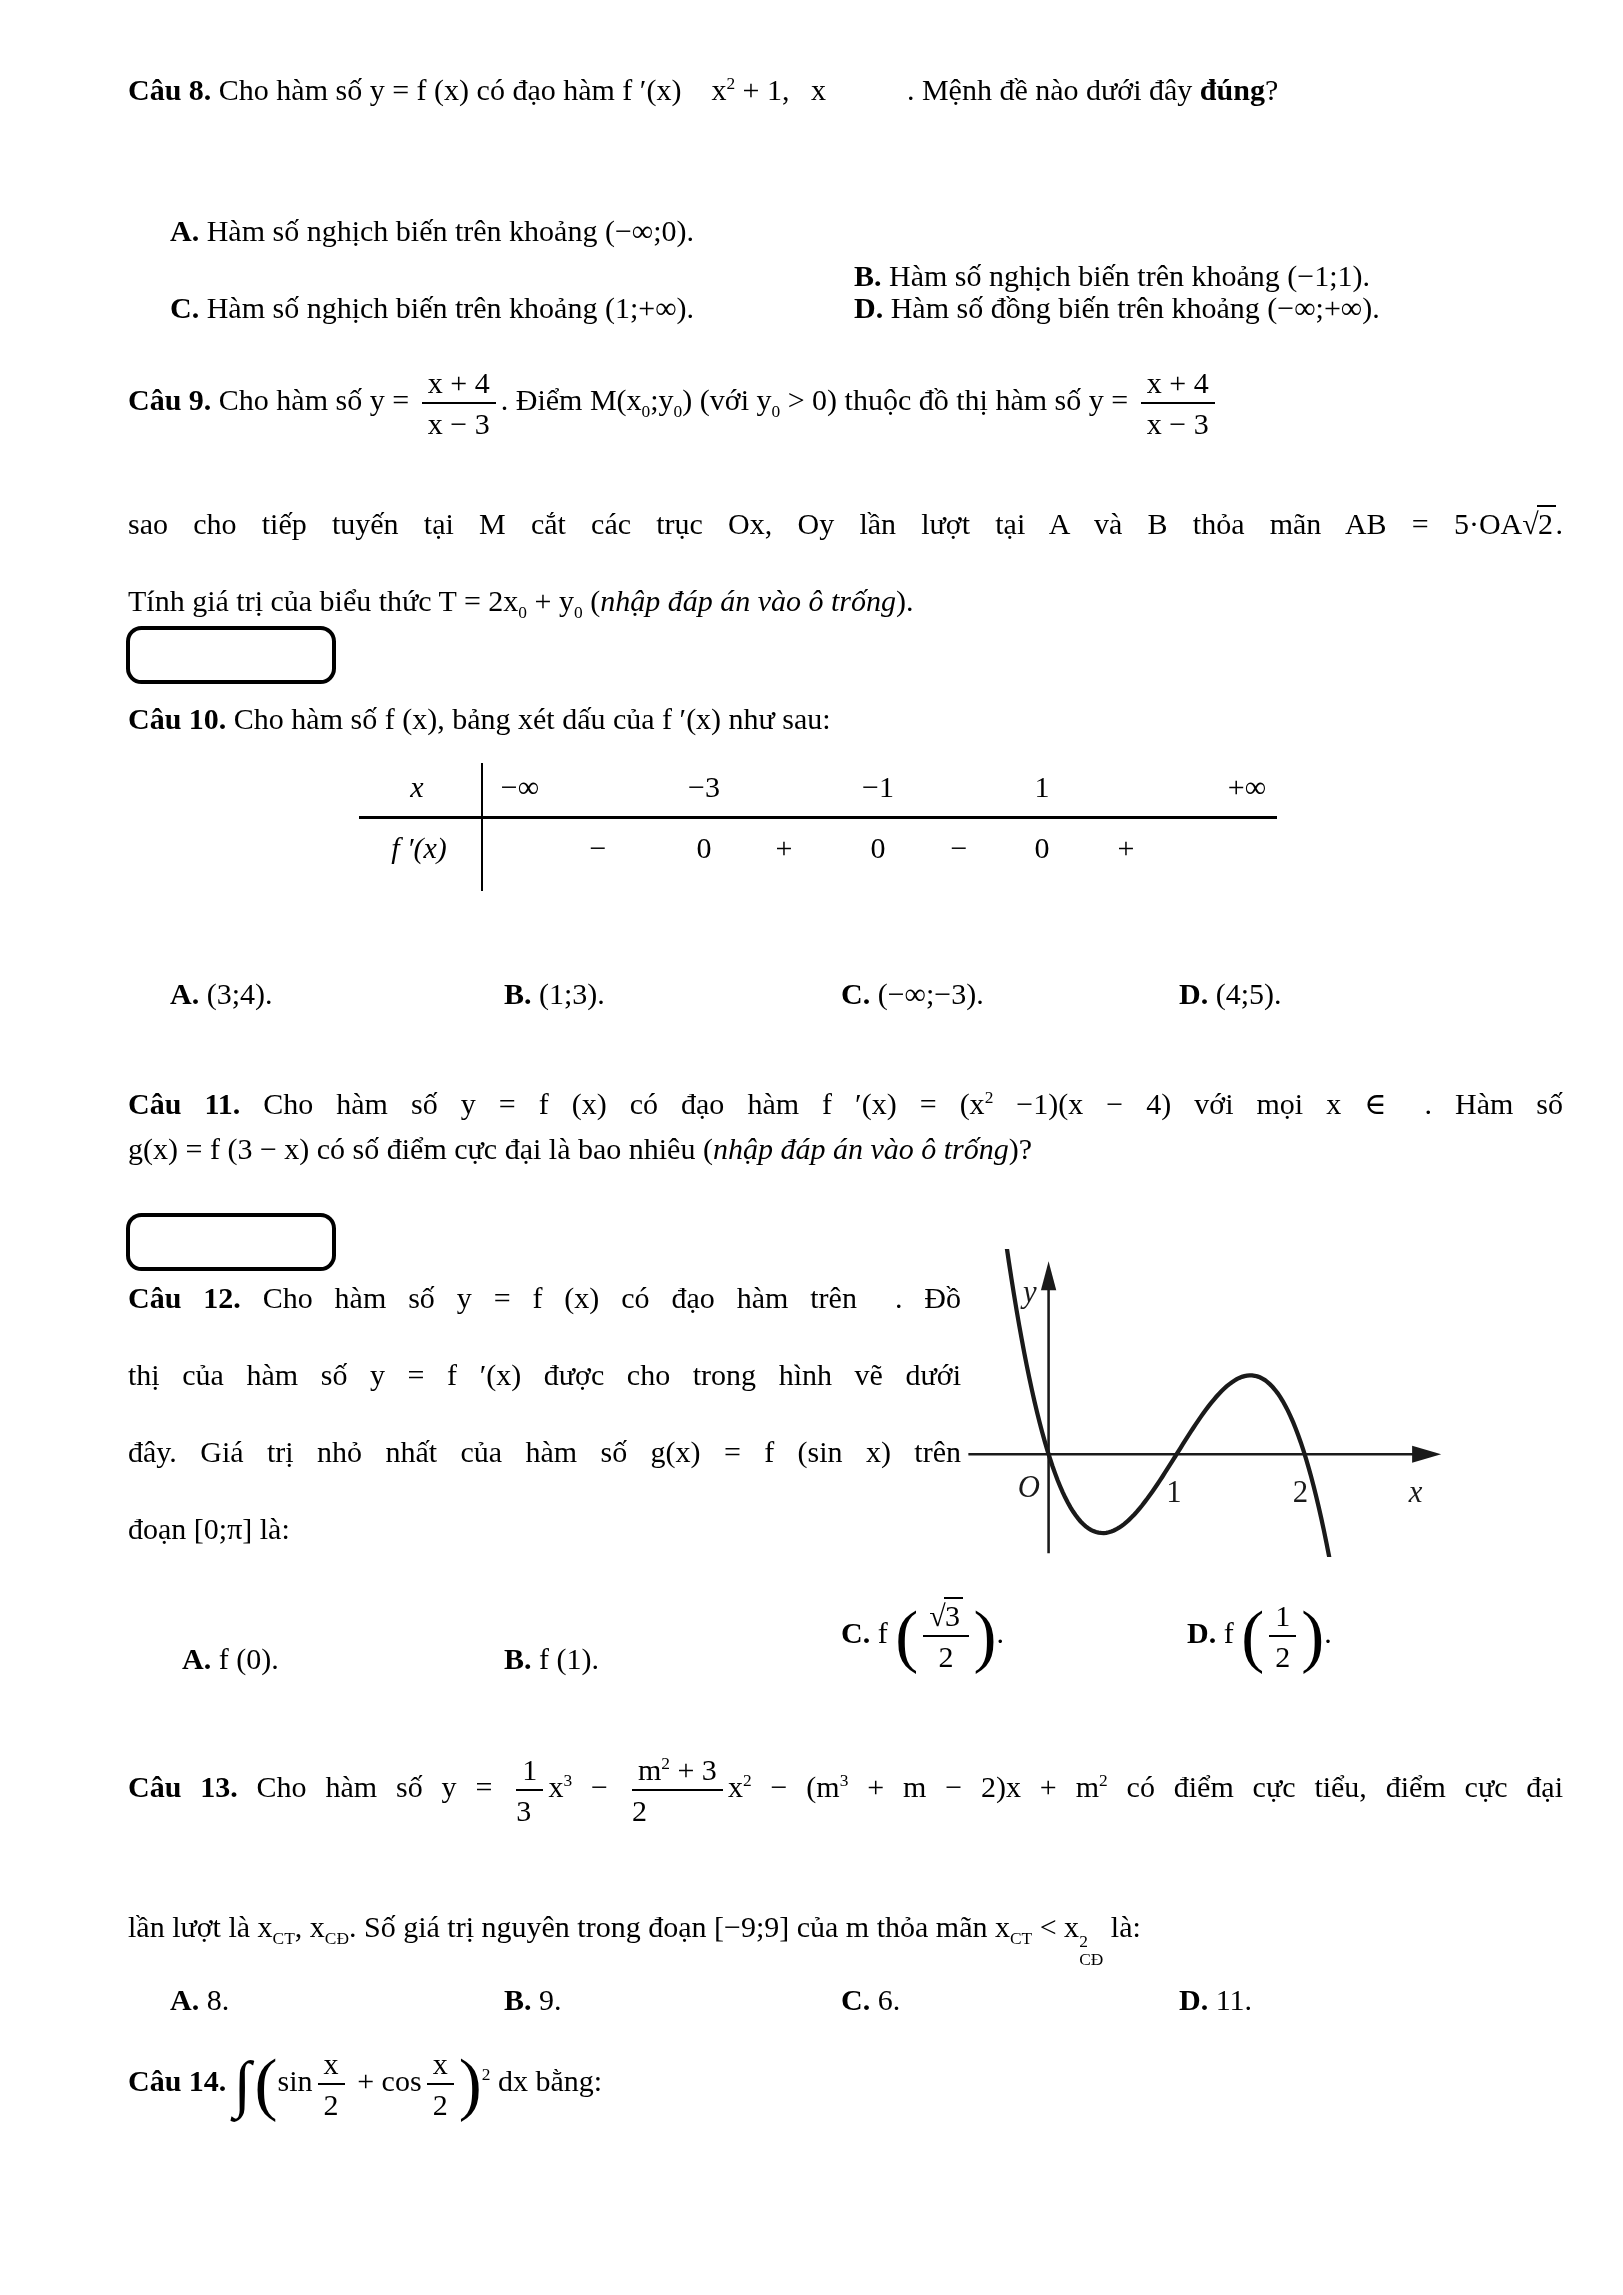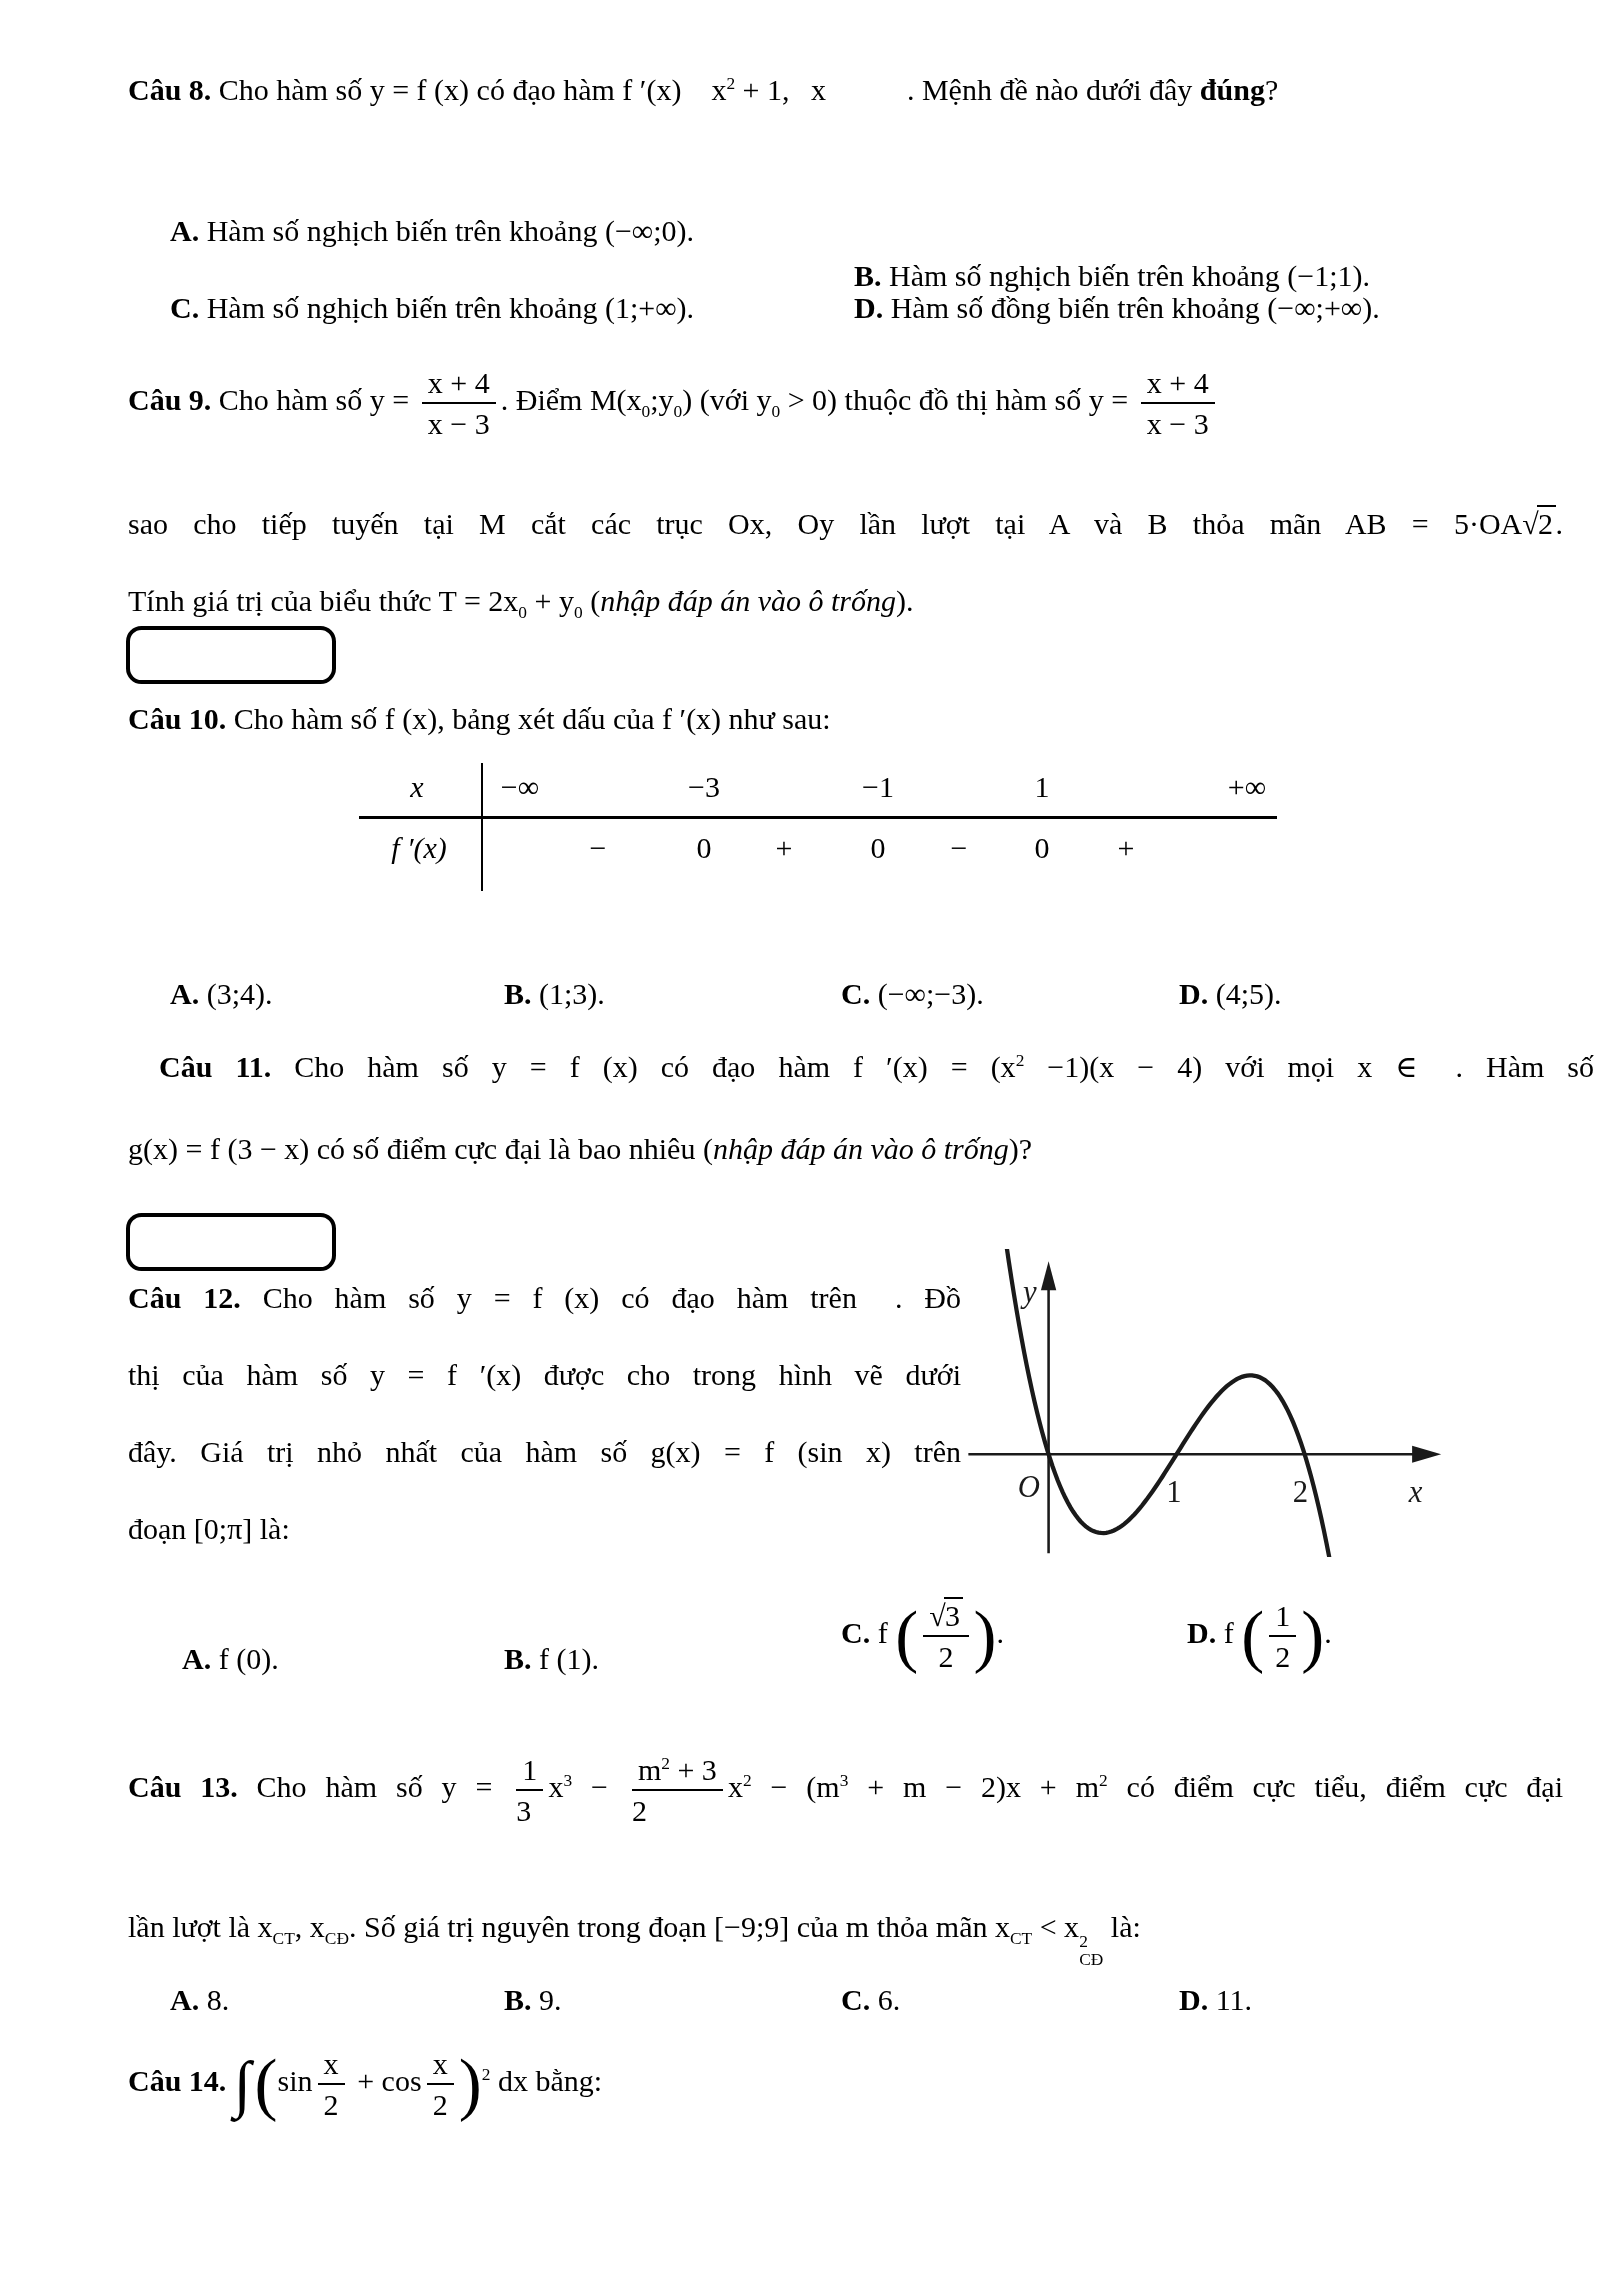--- a/index.html
+++ b/index.html
@@ -73,21 +73,21 @@
     <span style="left:600px;top:68px;">−</span>
     <span style="left:683px;top:68px;">0</span>
     <span style="left:767px;top:68px;">+</span>
   </div>
 
   <div class="row" style="left:170px;top:974px;"><b>A.</b> (3;4).</div>
   <div class="row" style="left:504px;top:974px;"><b>B.</b> (1;3).</div>
   <div class="row" style="left:841px;top:974px;"><b>C.</b> (−∞;−3).</div>
   <div class="row" style="left:1179px;top:974px;"><b>D.</b> (4;5).</div>
 
-  <div class="row just" style="left:128px;top:1047px;width:1435px;margin-left:31px;"><b>Câu 11.</b> Cho hàm số y = f (x) có đạo hàm f ′(x) = (x<sup>2</sup> −1)(x − 4) với mọi x ∈<span class="gap" style="width: 38px;"></span>. Hàm số</div>
+  <div class="row just" style="left:128px;top:1084px;width:1435px;"><b>Câu 11.</b> Cho hàm số y = f (x) có đạo hàm f ′(x) = (x<sup>2</sup> −1)(x − 4) với mọi x ∈<span class="gap" style="width: 38px;"></span>. Hàm số</div>
   <div class="row" style="left:128px;top:1129px;">g(x) = f (3 − x) có số điểm cực đại là bao nhiêu (<i>nhập đáp án vào ô trống</i>)?</div>
   <div class="ansbox" style="left:126px;top:1213px;"></div>
 
   <div class="row just" style="left:128px;top:1278px;width:833px;"><b>Câu 12.</b> Cho hàm số y = f (x) có đạo hàm trên<span class="gap" style="width: 38px;"></span>. Đồ</div>
   <div class="row just" style="left:128px;top:1432px;width:833px;">đây. Giá trị nhỏ nhất của hàm số g(x) = f (sin x) trên</div>
   <div class="row just" style="left:128px;top:1355px;width:833px;">thị của hàm số y = f ′(x) được cho trong hình vẽ dưới</div>
   <div class="row" style="left:128px;top:1509px;">đoạn [0;π] là:</div>
 
   <svg class="graph" viewBox="0 0 580 360" style="font-size:35px">
     <line x1="18" y1="240" x2="556" y2="240" stroke="#1a1a1a" stroke-width="3"></line>

